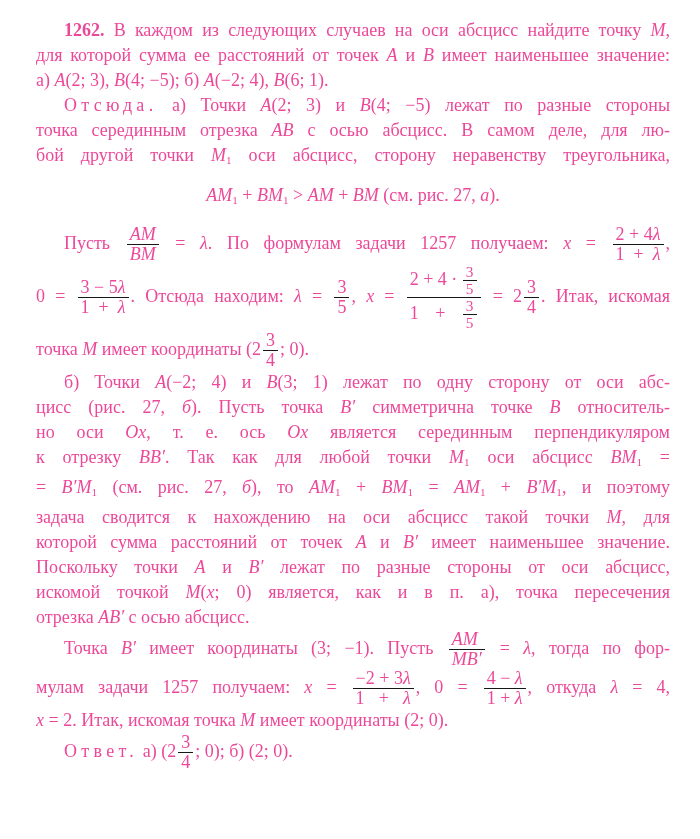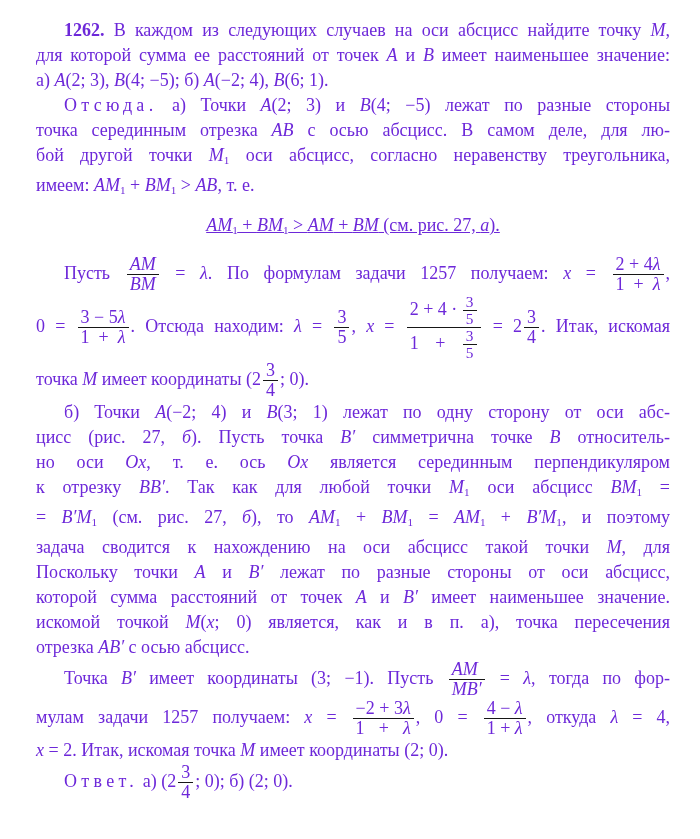--- a/index.html
+++ b/index.html
@@ -7,26 +7,26 @@
     width: 700px; height: 839px;
     background: #ffffff;
     overflow: hidden;
   }
   .page {
     box-sizing: border-box;
     width: 700px; height: 839px;
     padding: 18px 30px 0 36px;
     font-family: "Liberation Serif", "DejaVu Serif", serif;
     font-size: 18px;
-    color: #6d28d9;
+    color: #ec4899;
   }
   .line { line-height: 25px; }
   .justify { text-align: justify; text-align-last: justify; }
   .left    { text-align: left;    text-align-last: left; }
-  .center  { text-align: left;  text-align-last: center; margin: 10px 0 12px 0; text-decoration: underline; }
+  .center  { text-align: left;  text-align-last: center; margin: 10px 0 12px 0; }
   .indent  { text-indent: 28px; }
   .it    { font-style: italic; }
   .bold  { font-weight: 700; }
   .sub   { font-size: 0.62em; vertical-align: -0.28em; font-style: normal; }
   .spaced{ letter-spacing: 0.24em; }
   .frac {
     display: inline-block;
     vertical-align: middle;
     text-align: center;
     text-indent: 0;
@@ -39,34 +39,33 @@
 </head>
 <body>
 
 <div class="page">
   <div id="solution-text">
       <div class="line justify indent"><span class="bold">1262.</span><span> В каждом из следующих случаев на оси абсцисс найдите точку </span><span class="it">M</span><span>,</span></div>
       <div class="line justify"><span>для которой сумма ее расстояний от точек </span><span class="it">A</span><span> и </span><span class="it">B</span><span> имеет наименьшее значение:</span></div>
       <div class="line left"><span>а) </span><span class="it">A</span><span>(2; 3), </span><span class="it">B</span><span>(4; −5); б) </span><span class="it">A</span><span>(−2; 4), </span><span class="it">B</span><span>(6; 1).</span></div>
       <div class="line justify indent"><span class="spaced">Отсюда.</span><span> а) Точки </span><span class="it">A</span><span>(2; 3) и </span><span class="it">B</span><span>(4; −5) лежат по разные стороны</span></div>
       <div class="line justify"><span>точка серединным отрезка </span><span class="it">AB</span><span> с осью абсцисс. В самом деле, для лю-</span></div>
-      <div class="line justify"><span>бой другой точки </span><span class="it">M</span><span class="sub">1</span><span> оси абсцисс, согласно неравенству треугольника,</span></div>
-      <div class="line left"><span>имеем: </span><span class="it">AM</span><span class="sub">1</span><span> + </span><span class="it">BM</span><span class="sub">1</span><span> &gt; </span><span class="it">AB</span><span>, т. е.</span></div>
+      <div class="line justify"><span>бой другой точки </span><span class="it">M</span><span class="sub">1</span><span> оси абсцисс, сторону неравенству треугольника,</span></div>
       <div class="line center"><span class="it">AM</span><span class="sub">1</span><span> + </span><span class="it">BM</span><span class="sub">1</span><span> &gt; </span><span class="it">AM</span><span> + </span><span class="it">BM</span><span> (см. рис. 27, </span><span class="it">а</span><span>).</span></div>
       <div class="line justify indent"><span>Пусть </span><span class="frac"><span class="num"><span class="it">AM</span></span><span class="den"><span class="it">BM</span></span></span><span> = </span><span class="it">λ</span><span>. По формулам задачи 1257 получаем: </span><span class="it">x</span><span> = </span><span class="frac"><span class="num"><span>2 + 4</span><span class="it">λ</span></span><span class="den"><span>1 + </span><span class="it">λ</span></span></span><span>,</span></div>
       <div class="line justify"><span>0 = </span><span class="frac"><span class="num"><span>3 − 5</span><span class="it">λ</span></span><span class="den"><span>1 + </span><span class="it">λ</span></span></span><span>. Отсюда находим: </span><span class="it">λ</span><span> = </span><span class="frac"><span class="num"><span>3</span></span><span class="den"><span>5</span></span></span><span>, </span><span class="it">x</span><span> = </span><span class="frac"><span class="num"><span>2 + 4 · </span><span class="frac"><span class="num"><span>3</span></span><span class="den"><span>5</span></span></span></span><span class="den"><span>1 + </span><span class="frac"><span class="num"><span>3</span></span><span class="den"><span>5</span></span></span></span></span><span> = 2</span><span class="frac"><span class="num"><span>3</span></span><span class="den"><span>4</span></span></span><span>. Итак, искомая</span></div>
       <div class="line left"><span>точка </span><span class="it">M</span><span> имеет координаты (2</span><span class="frac"><span class="num"><span>3</span></span><span class="den"><span>4</span></span></span><span>; 0).</span></div>
       <div class="line justify indent"><span>б) Точки </span><span class="it">A</span><span>(−2; 4) и </span><span class="it">B</span><span>(3; 1) лежат по одну сторону от оси абс-</span></div>
       <div class="line justify"><span>цисс (рис. 27, </span><span class="it">б</span><span>). Пусть точка </span><span class="it">B′</span><span> симметрична точке </span><span class="it">B</span><span> относитель-</span></div>
       <div class="line justify"><span>но оси </span><span class="it">Ox</span><span>, т. е. ось </span><span class="it">Ox</span><span> является серединным перпендикуляром</span></div>
       <div class="line justify"><span>к отрезку </span><span class="it">BB′</span><span>. Так как для любой точки </span><span class="it">M</span><span class="sub">1</span><span> оси абсцисс </span><span class="it">BM</span><span class="sub">1</span><span> =</span></div>
       <div class="line justify"><span>= </span><span class="it">B′M</span><span class="sub">1</span><span> (см. рис. 27, </span><span class="it">б</span><span>), то </span><span class="it">AM</span><span class="sub">1</span><span> + </span><span class="it">BM</span><span class="sub">1</span><span> = </span><span class="it">AM</span><span class="sub">1</span><span> + </span><span class="it">B′M</span><span class="sub">1</span><span>, и поэтому</span></div>
       <div class="line justify"><span>задача сводится к нахождению на оси абсцисс такой точки </span><span class="it">M</span><span>, для</span></div>
+      <div class="line justify"><span>которой сумма расстояний от точек </span><span class="it">A</span><span> и </span><span class="it">B′</span><span> имеет наименьшее значение.</span></div>
       <div class="line justify"><span>Поскольку точки </span><span class="it">A</span><span> и </span><span class="it">B′</span><span> лежат по разные стороны от оси абсцисс,</span></div>
-      <div class="line justify"><span>которой сумма расстояний от точек </span><span class="it">A</span><span> и </span><span class="it">B′</span><span> имеет наименьшее значение.</span></div>
       <div class="line justify"><span>искомой точкой </span><span class="it">M</span><span>(</span><span class="it">x</span><span>; 0) является, как и в п. а), точка пересечения</span></div>
       <div class="line left"><span>отрезка </span><span class="it">AB′</span><span> с осью абсцисс.</span></div>
       <div class="line justify indent"><span>Точка </span><span class="it">B′</span><span> имеет координаты (3; −1). Пусть </span><span class="frac"><span class="num"><span class="it">AM</span></span><span class="den"><span class="it">MB′</span></span></span><span> = </span><span class="it">λ</span><span>, тогда по фор-</span></div>
       <div class="line justify"><span>мулам задачи 1257 получаем: </span><span class="it">x</span><span> = </span><span class="frac"><span class="num"><span>−2 + 3</span><span class="it">λ</span></span><span class="den"><span>1 + </span><span class="it">λ</span></span></span><span>, 0 = </span><span class="frac"><span class="num"><span>4 − </span><span class="it">λ</span></span><span class="den"><span>1 + </span><span class="it">λ</span></span></span><span>, откуда </span><span class="it">λ</span><span> = 4,</span></div>
       <div class="line left"><span class="it">x</span><span> = 2. Итак, искомая точка </span><span class="it">M</span><span> имеет координаты (2; 0).</span></div>
       <div class="line left indent"><span class="spaced">Ответ.</span><span> а) </span><span>(2</span><span class="frac"><span class="num"><span>3</span></span><span class="den"><span>4</span></span></span><span>; 0); б) (2; 0).</span></div>
     </div>
 </div>
 
 </body></html>

